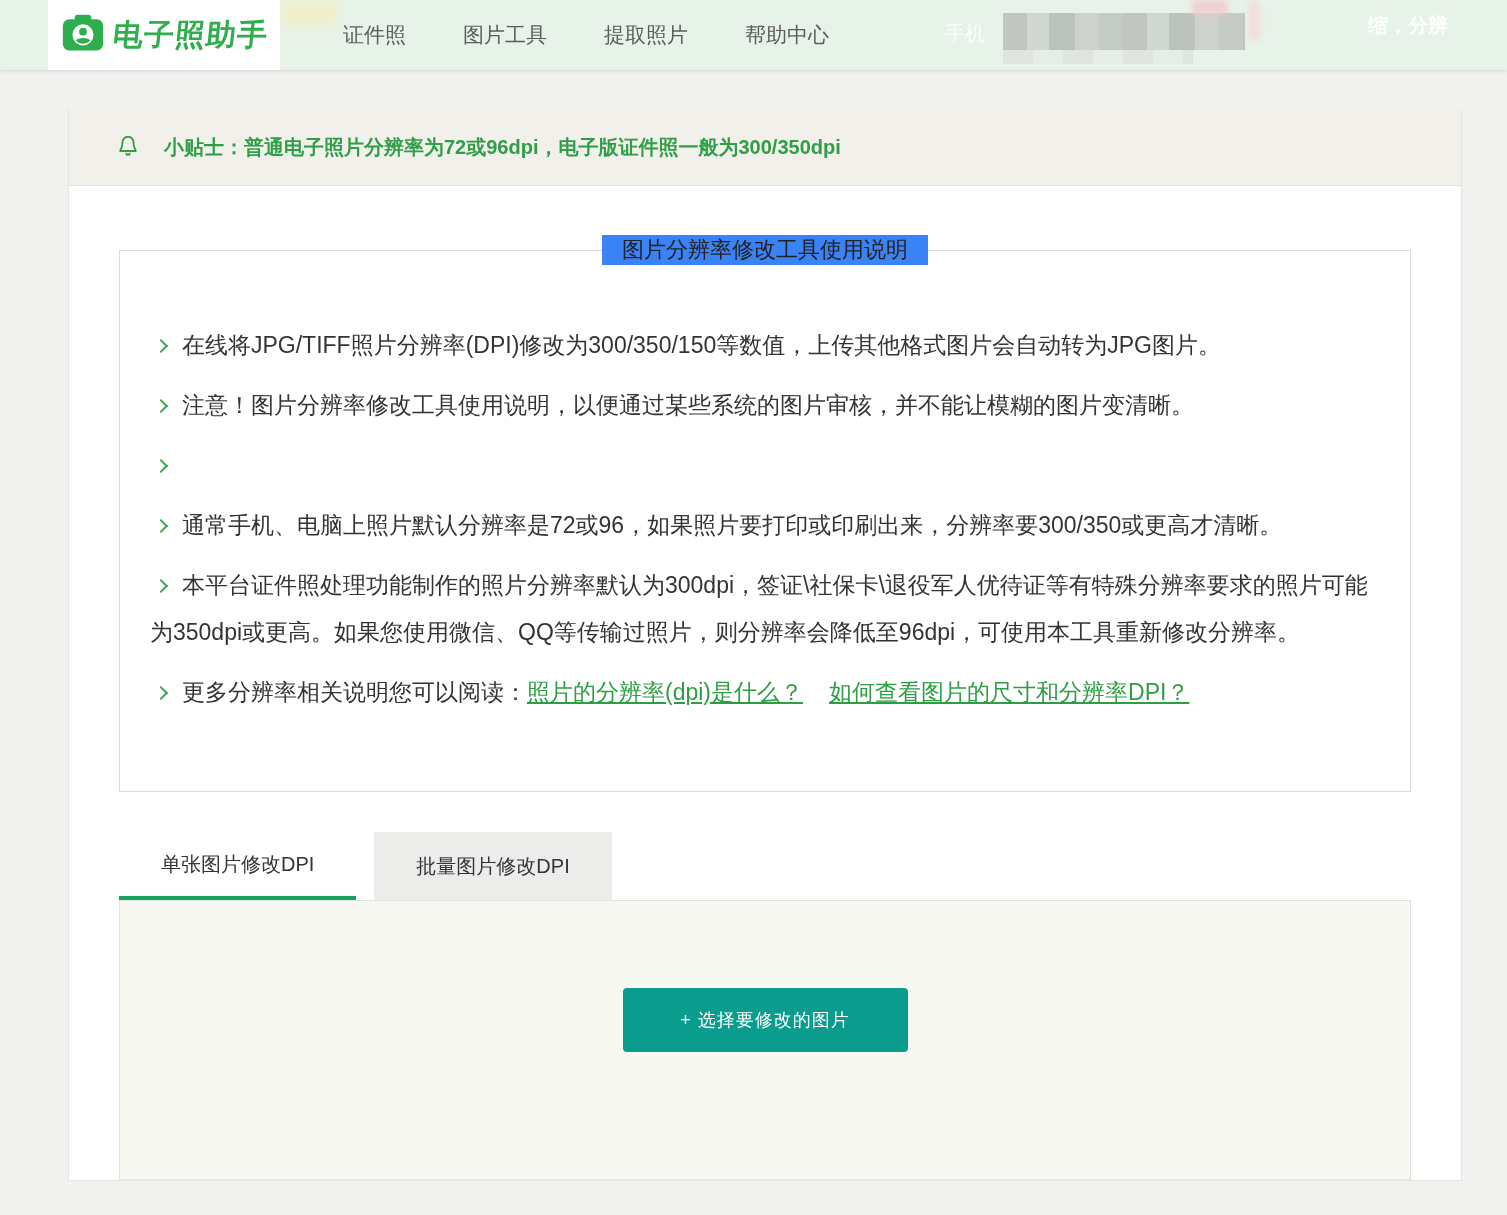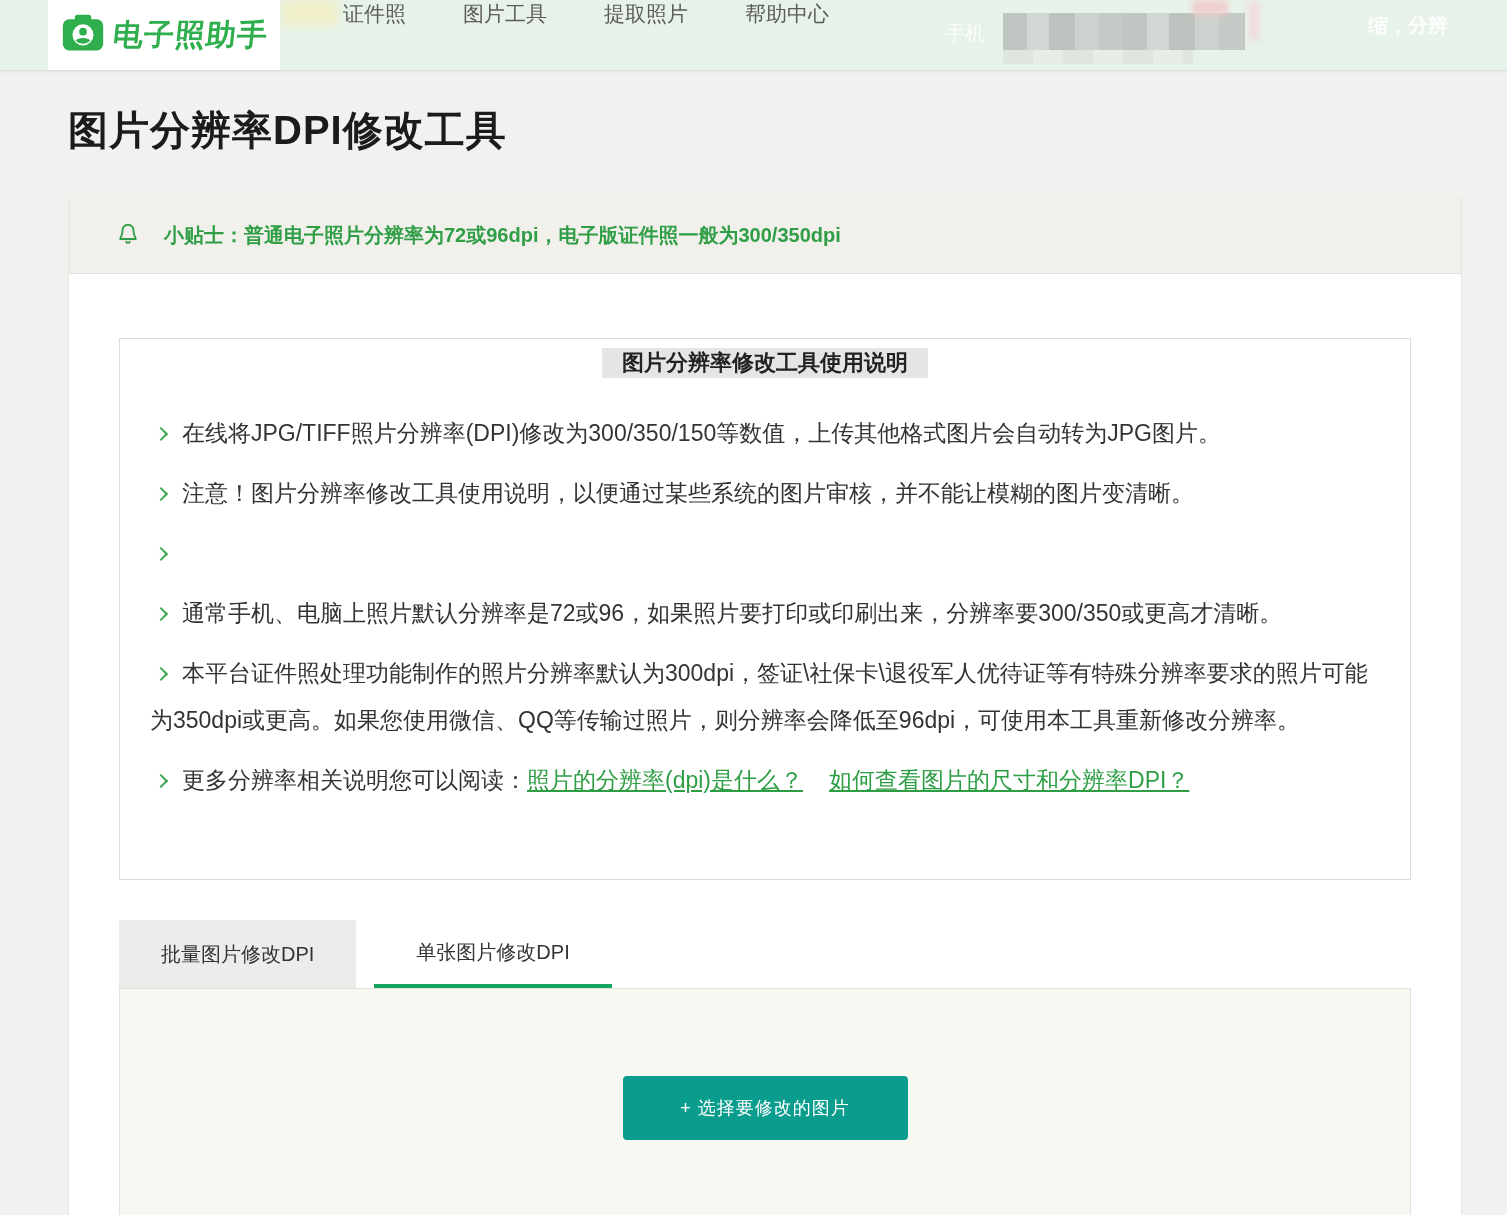--- a/index.html
+++ b/index.html
@@ -16,21 +16,21 @@
   }
   .logo-box {
     position:absolute; left:48px; top:0; width:232px; height:70px;
     background:#fff; display:flex; align-items:center; justify-content:center;
     gap:8px; cursor:pointer;
   }
   .logo-text {
     font-size:30px; font-weight:800; color:#2fae4d;
     transform:skewX(-6deg); letter-spacing:1px; white-space:nowrap;
   }
-  .nav { position:absolute; left:343px; top:0; height:70px; display:flex; gap:57px; }
+  .nav { position:absolute; left:343px; top:0; height:70px; display:flex; align-items:center; gap:57px; }
   .nav-item { font-size:21px; color:#5c5c5c; cursor:pointer; white-space:nowrap; }
   .phone-label {
     position:absolute; left:945px; top:20px; font-size:20px;
     color:rgba(255,255,255,.85);
   }
   .mosaic {
     position:absolute; left:1003px; top:13px; width:242px; height:37px;
     background:repeating-linear-gradient(90deg,
       #b3b7b4 0 24px, #c9cdca 24px 46px, #aeb2af 46px 72px,
       #c3c7c4 72px 96px, #b9bdba 96px 120px);
@@ -71,23 +71,22 @@
   .tip { display:flex; align-items:center; gap:25px; }
   .tip-text-wrap { font-size:20px; font-weight:700; color:#2f9e47; white-space:nowrap; }
 
   
   .card-body { padding:64px 50px 0 50px; }
   .instructions {
     position:relative; border:1px solid #ddddd7; padding:58px 28px 62px 30px;
   }
   .instructions-title {
     position:absolute; top:-16px; left:50%; transform:translateX(-50%);
-    background:#e5e5e5; padding:0 20px; font-size:22px; font-weight:700; color:#222;
+    background:#3b82f6; padding:0 20px; font-size:22px; font-weight:400; color:#222;
     white-space:nowrap;
-    margin-top:25px;
   }
   .item { font-size:23px; color:#333; line-height:47px; margin:13px 0; }
   .chev {
     display:inline-block; width:10px; height:10px;
     border-top:2px solid #3aa54e; border-right:2px solid #3aa54e;
     transform:rotate(45deg); margin:0 16px 2px 6px;
   }
   .ins-link {
     color:#2e9e44; text-decoration:underline; cursor:pointer; margin-right:26px;
   }
@@ -136,21 +135,20 @@
   </div>
   <span class="phone-label">手机</span>
   <div class="mosaic"></div>
   <div class="mosaic-2"></div>
   <div class="blur-pink-a"></div>
   <div class="blur-pink-b"></div>
   <span class="wm-right">缩，分辨</span>
 </div>
 
 <div class="content">
-  <h1 class="page-title">图片分辨率DPI修改工具</h1>
 
   <div class="card">
     <div class="card-head">
       <div class="tip">
         <span>
           <svg width="22" height="24" viewBox="0 0 24 26" fill="none" stroke="#2f9e47" stroke-width="2" stroke-linecap="round" stroke-linejoin="round">
             <path d="M18 10a6 6 0 1 0-12 0c0 7-2.5 7.5-2.5 9.5h17C20.5 17.5 18 17 18 10z"></path>
             <path d="M10 22.5a2.3 2.3 0 0 0 4 0"></path>
           </svg>
         </span>
@@ -166,22 +164,22 @@
 
         <p class="item"><span class="chev"></span><span>在线将JPG/TIFF照片分辨率(DPI)修改为300/350/150等数值，上传其他格式图片会自动转为JPG图片。</span></p>
         <p class="item"><span class="chev"></span><span>注意！图片分辨率修改工具使用说明，以便通过某些系统的图片审核，并不能让模糊的图片变清晰。</span></p>
         <p class="item"><span class="chev"></span></p>
         <p class="item"><span class="chev"></span><span>通常手机、电脑上照片默认分辨率是72或96，如果照片要打印或印刷出来，分辨率要300/350或更高才清晰。</span></p>
         <p class="item"><span class="chev"></span><span>本平台证件照处理功能制作的照片分辨率默认为300dpi，签证\社保卡\退役军人优待证等有特殊分辨率要求的照片可能为350dpi或更高。如果您使用微信、QQ等传输过照片，则分辨率会降低至96dpi，可使用本工具重新修改分辨率。</span></p>
         <p class="item"><span class="chev"></span><span>更多分辨率相关说明您可以阅读：</span><a class="ins-link">照片的分辨率(dpi)是什么？</a><a class="ins-link">如何查看图片的尺寸和分辨率DPI？</a></p>
       </div>
 
       <div class="tabs">
+        <div class="tab active">单张图片修改DPI</div>
         <div class="tab">批量图片修改DPI</div>
-        <div class="tab active">单张图片修改DPI</div>
       </div>
 
       <div class="upload-panel">
         <button class="select-btn">+ 选择要修改的图片</button>
       </div>
     </div>
   </div>
 </div>
 
 </body></html>

